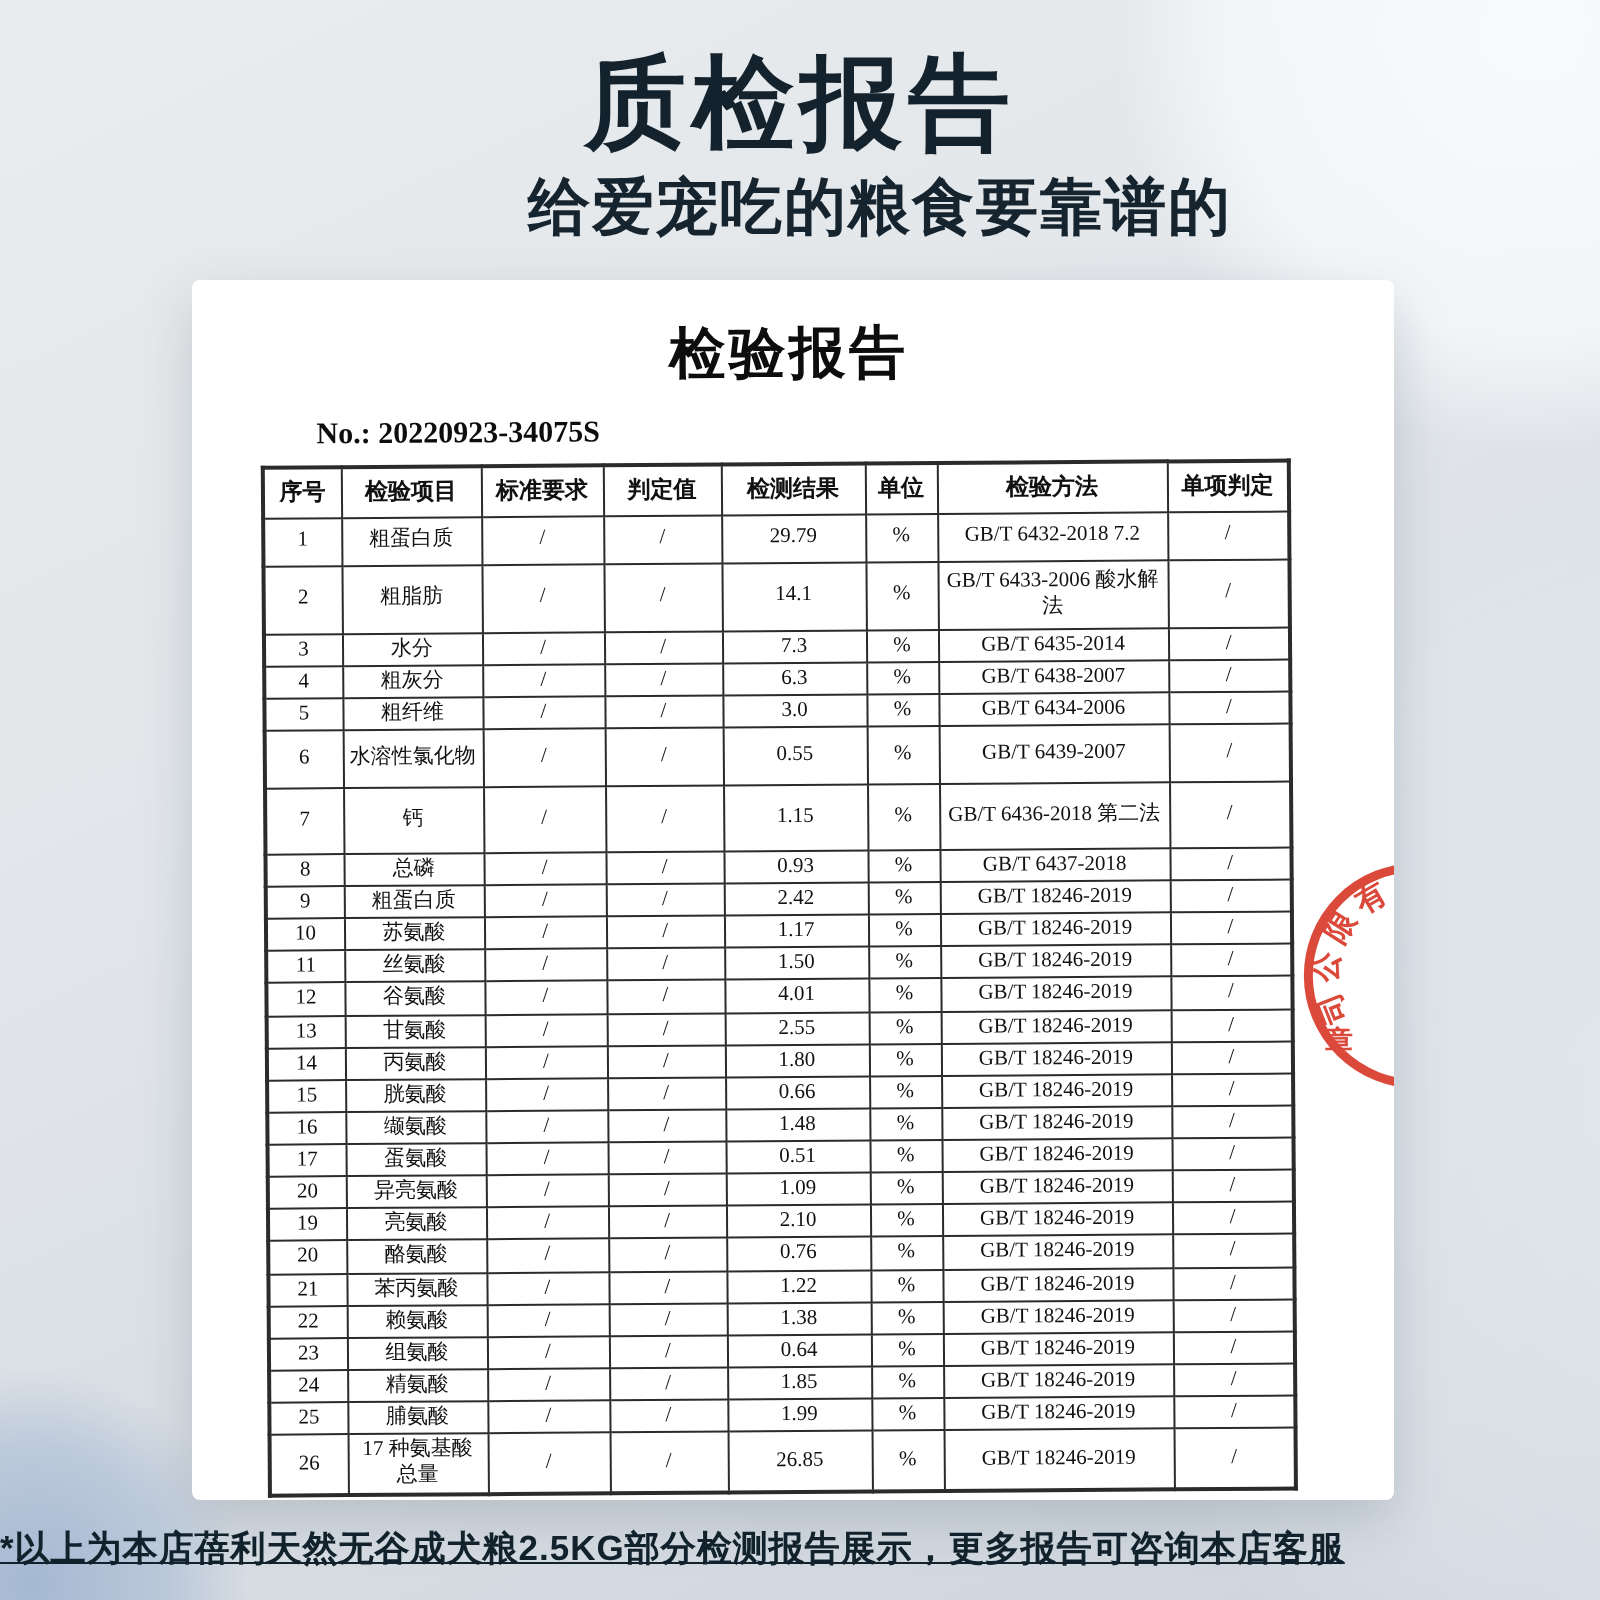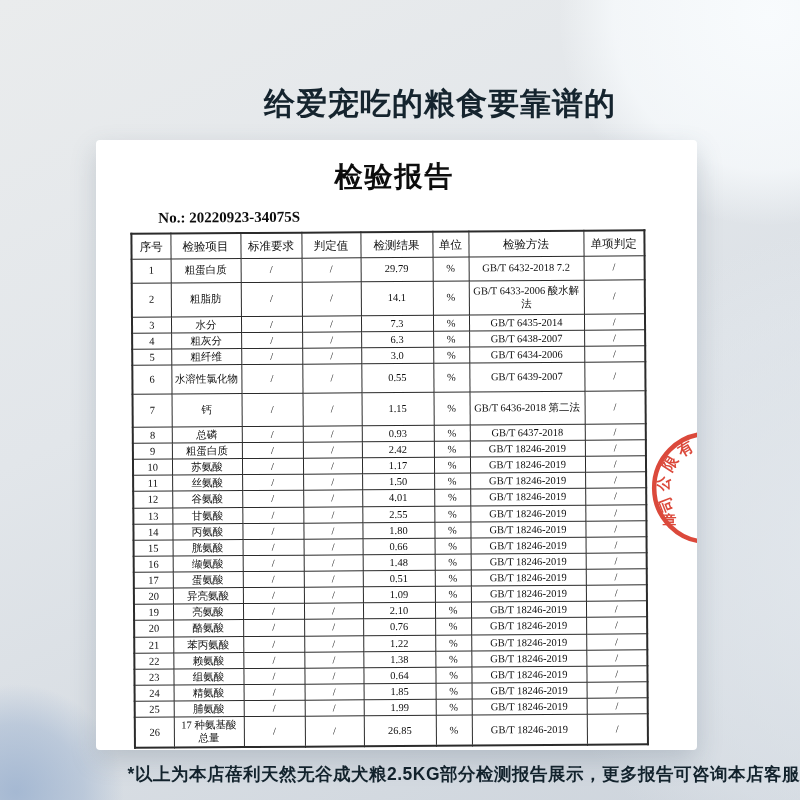--- a/index.html
+++ b/index.html
@@ -71,51 +71,53 @@
   }
   .report-table th, .report-table td {
     border: 1px solid #2b2b2b;
     text-align: center;
     vertical-align: middle;
     padding: 1px 2px;
     line-height: 1.25;
     overflow: hidden;
   }
   .report-table thead tr { height: 25px; }
-  .report-table th { font-weight: 400; font-size: 11.5px; }
+  .report-table th { font-weight: 700; font-size: 11.5px; }
   .report-table tbody tr { height: 16px; }
   .report-table tbody tr:nth-child(1)  { height: 24px; }
   .report-table tbody tr:nth-child(2)  { height: 34px; }
   .report-table tbody tr:nth-child(6)  { height: 29px; }
   .report-table tbody tr:nth-child(7)  { height: 33px; }
   .report-table tbody tr:nth-child(26) { height: 30px; }
   
   .stamp {
     position: absolute; left: 552px; top: 272px;
     width: 120px; height: 120px;
     opacity: 0.92;
     pointer-events: none;
   }
   .stamp text {
     font-family: "Liberation Serif", "DejaVu Serif", serif;
     font-weight: 700;
   }
   
   .footnote {
     position: absolute; top: 762px; left: 0; width: 100%;
-    text-align: right;
+    text-align: left;
     font-size: 17.5px; font-weight: 700; letter-spacing: 0.5px;
     color: #12222c;
+    text-decoration: underline;
   }
 </style>
 </head>
 <body>
 
 <div class="stage">
 
+  <div class="page-title">质检报告</div>
   <div class="page-subtitle">给爱宠吃的粮食要靠谱的</div>
 
   <div class="paper">
     <div class="paper-content">
 
       <div class="report-title">检验报告</div>
 
       <div class="report-no"><span>No.:</span>&nbsp;<span>20220923-34075S</span></div>
 
       <table class="report-table">

